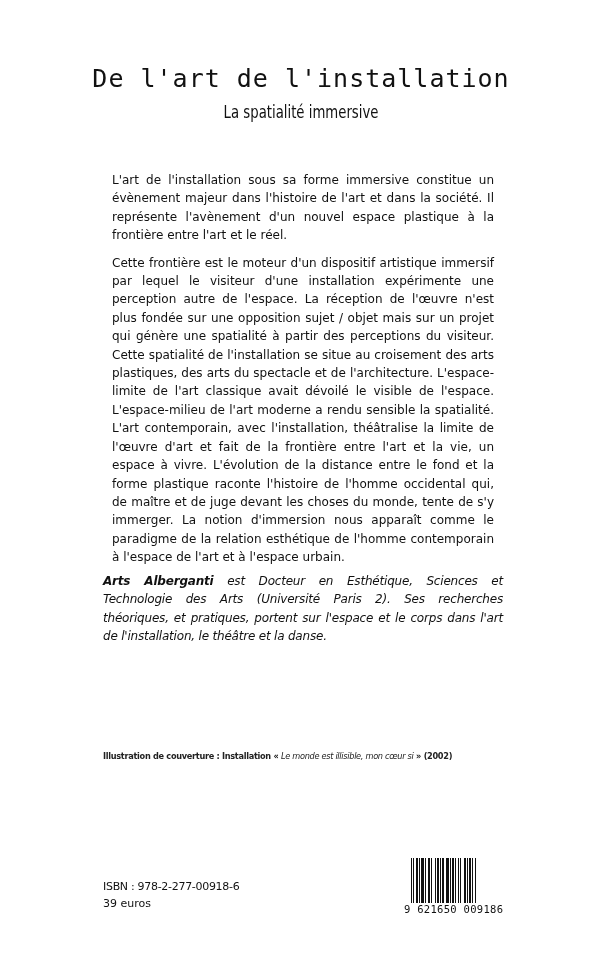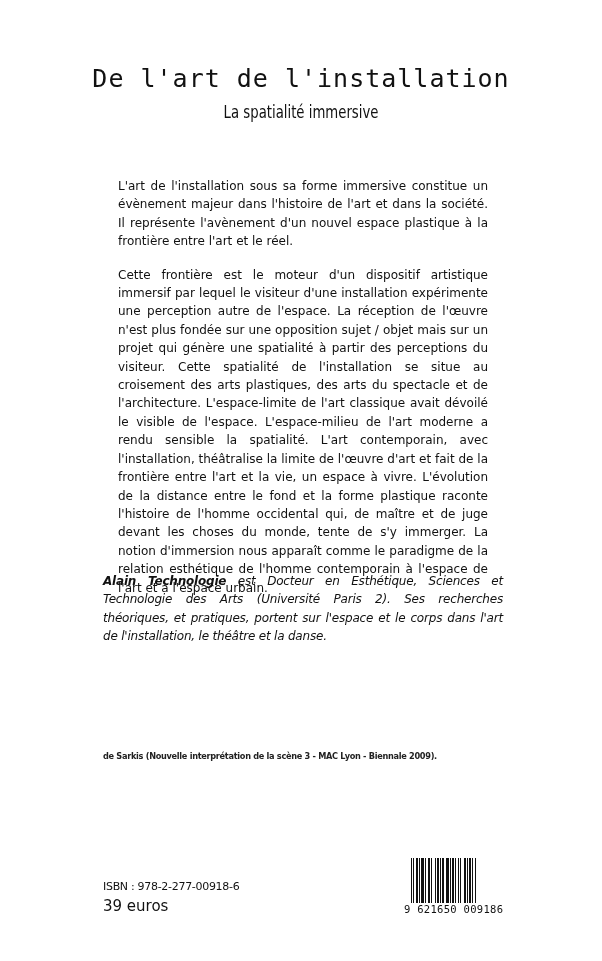--- a/index.html
+++ b/index.html
@@ -12,40 +12,40 @@
     .subtitle {
       position: absolute; left: 0; width: 602px; top: 104px; text-align: center;
       font-family: "DejaVu Sans", sans-serif; font-size: 17px; color: #111;
       transform: scaleX(0.78); transform-origin: center; line-height: 1;
     }
     .body {
       position: absolute; left: 103px; width: 400px; top: 162px;
       font-family: "DejaVu Sans", sans-serif; font-size: 12px; line-height: 18.4px;
       text-align: justify; color: #111;
     }
-    .body p { margin: 15px; }
+    .body p { margin: 9px; }
     .bio {
       position: absolute; left: 103px; width: 400px; top: 572px;
       font-family: "DejaVu Sans", sans-serif; font-style: italic; font-size: 12px;
       line-height: 18.4px; text-align: justify; color: #111; letter-spacing: -0.2px;
     }
     .bio .author { font-weight: bold; }
     .credits {
       position: absolute; left: 103px; width: 410px; top: 750px;
       font-family: "DejaVu Sans", sans-serif; font-size: 8.2px; line-height: 13px;
       font-weight: bold; color: #222; letter-spacing: -0.3px;
     }
     .credits .it { font-style: italic; font-weight: normal; }
     .isbn {
       position: absolute; left: 103px; top: 880px;
       font-family: "DejaVu Sans", sans-serif; font-size: 11px; color: #111; letter-spacing: -0.3px;
     }
     .price {
       position: absolute; left: 103px; top: 897px;
-      font-family: "DejaVu Sans", sans-serif; font-size: 15px; color: #111;
+      font-family: "DejaVu Sans", sans-serif; font-size: 11px; color: #111;
     }
     .barcode {
       position: absolute; left: 404px; top: 858px; width: 100px; height: 58px;
     }
     .barcode-bars { position: absolute; left: 7px; top: 0; width: 90px; height: 46px; display: flex; }
     .barcode-bars span { display: block; height: 100%; background: #111; }
     .barcode-num {
       position: absolute; left: 0; top: 45px; width: 102px;
       font-family: "DejaVu Sans Mono", monospace; font-size: 10.5px; letter-spacing: 0.3px;
       background: #fff; color: #111; line-height: 12px;
@@ -55,24 +55,24 @@
 <body>
 
 <div class="title">De l'art de l'installation</div>
 <div class="subtitle">La spatialité immersive</div>
 
 <div class="body">
   <p>L'art de l'installation sous sa forme immersive constitue un évènement majeur dans l'histoire de l'art et dans la société. Il représente l'avènement d'un nouvel espace plastique à la frontière entre l'art et le réel.</p>
   <p>Cette frontière est le moteur d'un dispositif artistique immersif par lequel le visiteur d'une installation expérimente une perception autre de l'espace. La réception de l'œuvre n'est plus fondée sur une opposition sujet / objet mais sur un projet qui génère une spatialité à partir des perceptions du visiteur. Cette spatialité de l'installation se situe au croisement des arts plastiques, des arts du spectacle et de l'architecture. L'espace-limite de l'art classique avait dévoilé le visible de l'espace. L'espace-milieu de l'art moderne a rendu sensible la spatialité. L'art contemporain, avec l'installation, théâtralise la limite de l'œuvre d'art et fait de la frontière entre l'art et la vie, un espace à vivre. L'évolution de la distance entre le fond et la forme plastique raconte l'histoire de l'homme occidental qui, de maître et de juge devant les choses du monde, tente de s'y immerger. La notion d'immersion nous apparaît comme le paradigme de la relation esthétique de l'homme contemporain à l'espace de l'art et à l'espace urbain.</p>
 </div>
 
-<div class="bio"><span class="author">Alain Technologie</span><span> est Docteur en Esthétique, Sciences et Technologie des Arts (Université Paris 2). Ses recherches théoriques, et pratiques, portent sur l'espace et le corps dans l'art de l'installation, le théâtre et la danse.</span></div>
+<div class="bio"><span class="author">Arts Alberganti</span><span> est Docteur en Esthétique, Sciences et Technologie des Arts (Université Paris 2). Ses recherches théoriques, et pratiques, portent sur l'espace et le corps dans l'art de l'installation, le théâtre et la danse.</span></div>
 
 <div class="credits">
-  <div>de Sarkis (Nouvelle interprétation de la scène 3 - MAC Lyon - Biennale 2009).</div>
+  <div><span>Illustration de couverture : Installation « </span><span class="it">Le monde est illisible, mon cœur si</span><span> » (2002)</span></div>
 </div>
 
 <div class="isbn">ISBN : 978-2-277-00918-6</div>
 <div class="price">39 euros</div>
 
 <div class="barcode">
   <div class="barcode-bars" id="bars">
       <span style="width: 1px;"></span>
       <span style="width: 1px; background: rgb(255, 255, 255);"></span>
       <span style="width: 1px;"></span>

